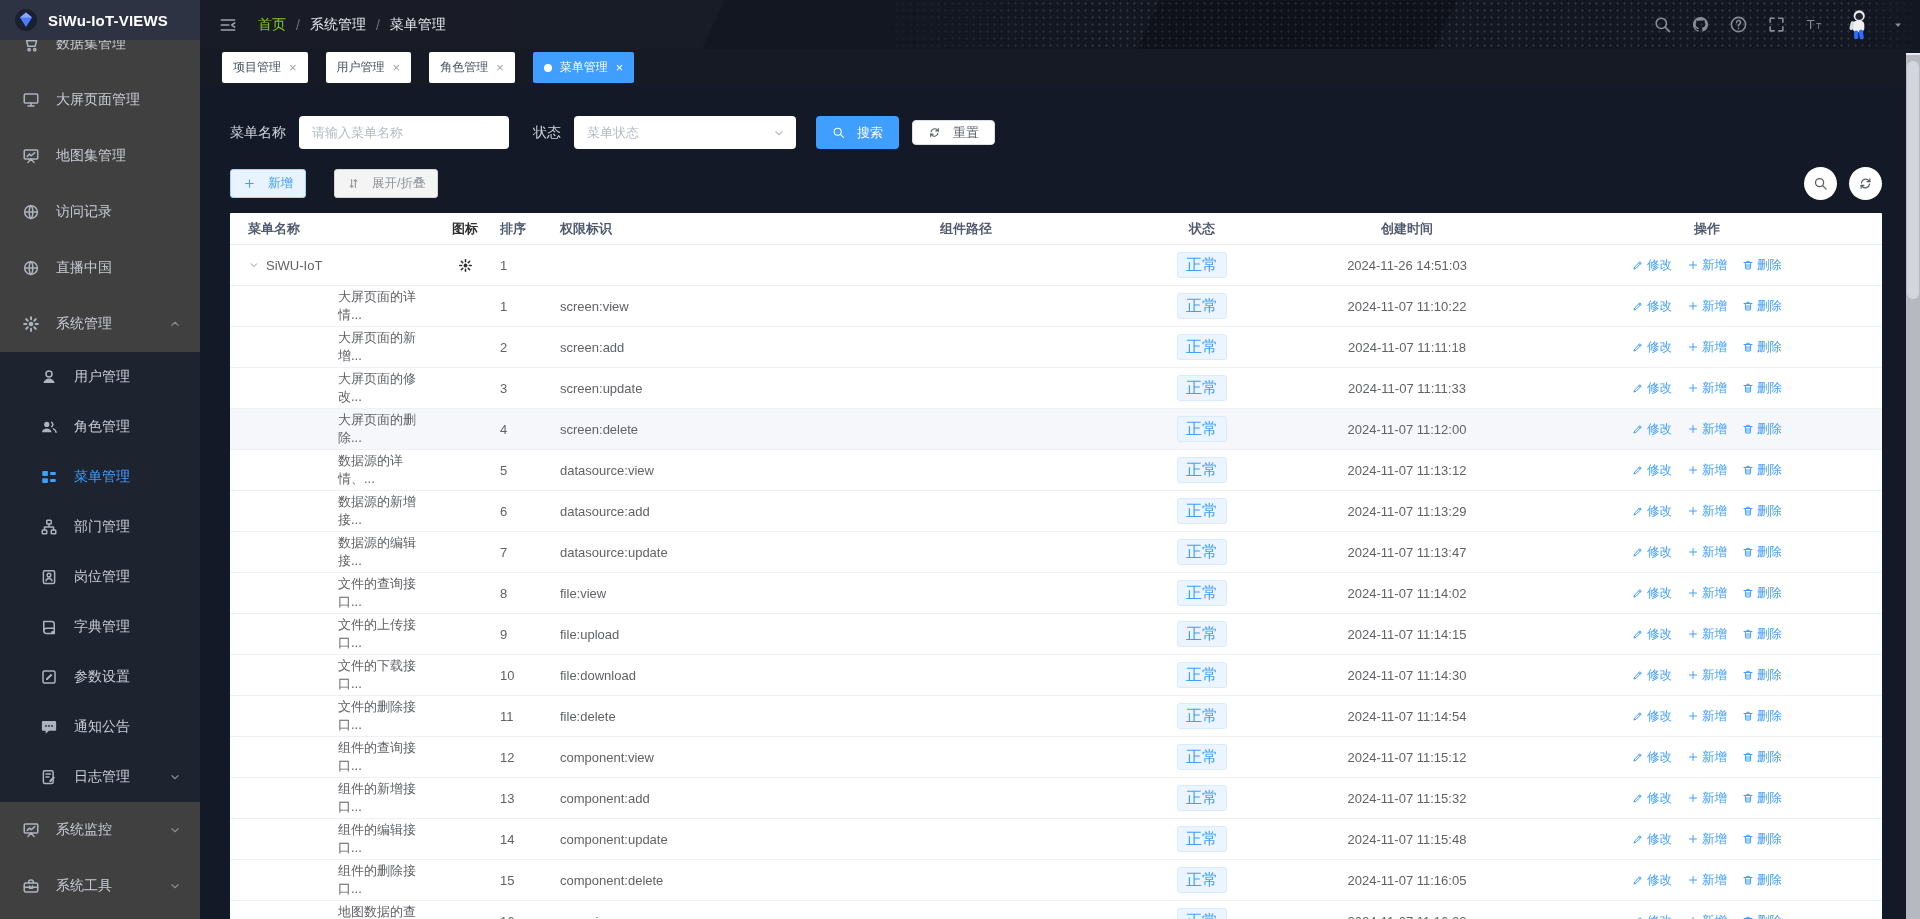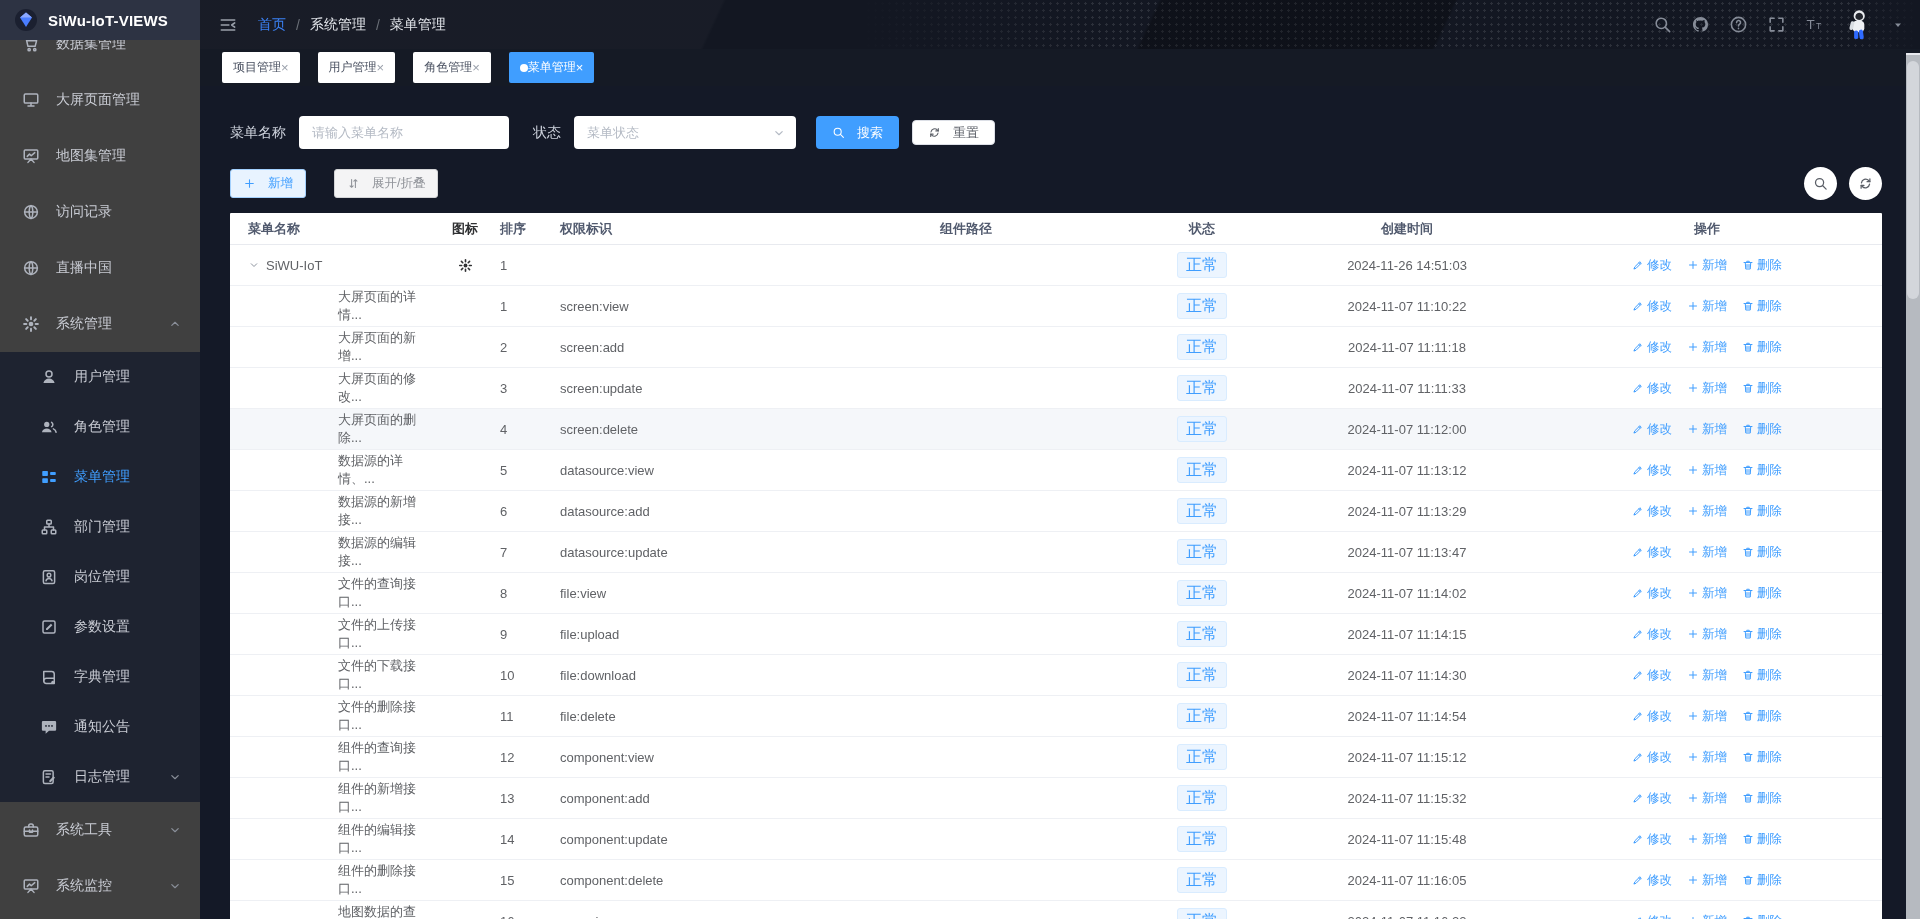--- a/index.html
+++ b/index.html
@@ -35,34 +35,34 @@
     background-size:7px 7px;
     -webkit-mask-image:linear-gradient(90deg, transparent 0 38%, #000 52% 96%, transparent);
     mask-image:linear-gradient(90deg, transparent 0 38%, #000 52% 96%, transparent); }
   .topbar::after { content:""; position:absolute; inset:0; pointer-events:none;
     background:linear-gradient(115deg, rgba(255,255,255,.025) 30%, transparent 30.2% 55%, rgba(0,0,0,.25) 55.2% 72%, transparent 72.2%); }
   .topbar > * { position:relative; z-index:2; }
   .hamburger { color:#9aa0ab; display:flex; cursor:pointer; }
   .hamburger svg { width:20px; height:20px; }
   .breadcrumb { display:flex; align-items:center; gap:10px; margin-left:20px; font-size:14px; }
   .bc-item { color:#e3e6eb; cursor:pointer; }
-  .bc-item.muted { color:#3b82f6; cursor:default; }
+  .bc-item.muted { color:#84cc16; cursor:default; }
   .bc-sep { color:#6b7078; }
   .topbar-right { margin-left:auto; display:flex; align-items:center; gap:19px; }
   .tb-icon { color:#868c98; display:flex; cursor:pointer; }
   .tb-icon svg { width:19px; height:19px; }
   .avatar { width:30px; height:34px; display:flex; cursor:pointer; }
   .avatar svg { width:30px; height:34px; }
   .caret { color:#868c98; display:flex; cursor:pointer; }
   .caret svg { width:12px; height:12px; }
   
   .tabbar { height:37px; background:#151a25; display:flex; align-items:center;
     gap:18px; padding:0 22px; }
   .tab { height:31px; padding:0 11px; background:#ffffff; color:#495060; font-size:12px;
-    display:flex; align-items:center; cursor:pointer; border-radius:2px; white-space:nowrap; }
+    display:flex; align-items:center; gap:8px; cursor:pointer; border-radius:2px; white-space:nowrap; }
   .tab-dot { width:8px; height:8px; border-radius:50%; background:#ffffff; display:none; }
   .tab.active { background:#409eff; color:#ffffff; }
   .tab.active .tab-dot { display:inline-block; }
   .tab-close { font-size:13px; color:#9aa0ab; line-height:1; }
   .tab.active .tab-close { color:#ffffff; }
   
   .content { padding:0 38px 0 30px; }
   .filters { margin-top:30px; display:flex; align-items:center; }
   .f-label { color:#ced3dd; font-size:14px; margin-right:13px; }
   .f-input { width:210px; height:33px; background:#ffffff; border:none; border-radius:4px;
@@ -254,36 +254,36 @@
               <circle cx="12" cy="9.5" r="2.4"></circle>
               <path d="M8 17c.6-2 2-3 4-3s3.4 1 4 3"></path>
             </svg>
           </span>
     <span class="mi-label">岗位管理</span>
 
   </div>
         <div class="menu-item">
     <span class="mi-icon">
             <svg viewBox="0 0 24 24" fill="none" stroke="currentColor" stroke-width="2" stroke-linecap="round" stroke-linejoin="round">
-              <rect x="4" y="4" width="16" height="16" rx="2"></rect>
-              <path d="M14.6 7.6l1.9 1.9L10 16H8.1v-1.9z" fill="currentColor" stroke="none"></path>
-            </svg>
-          </span>
-    <span class="mi-label">参数设置</span>
-
-  </div>
-        <div class="menu-item">
-    <span class="mi-icon">
-            <svg viewBox="0 0 24 24" fill="none" stroke="currentColor" stroke-width="2" stroke-linecap="round" stroke-linejoin="round">
               <path d="M5 4.5h10.5A3.5 3.5 0 0 1 19 8v12.5H8.5A3.5 3.5 0 0 1 5 17z"></path>
               <path d="M5 17a3.5 3.5 0 0 1 3.5-3.5H19"></path>
               <circle cx="17" cy="19" r="2" fill="currentColor" stroke="none"></circle>
             </svg>
           </span>
     <span class="mi-label">字典管理</span>
+
+  </div>
+        <div class="menu-item">
+    <span class="mi-icon">
+            <svg viewBox="0 0 24 24" fill="none" stroke="currentColor" stroke-width="2" stroke-linecap="round" stroke-linejoin="round">
+              <rect x="4" y="4" width="16" height="16" rx="2"></rect>
+              <path d="M14.6 7.6l1.9 1.9L10 16H8.1v-1.9z" fill="currentColor" stroke="none"></path>
+            </svg>
+          </span>
+    <span class="mi-label">参数设置</span>
 
   </div>
         <div class="menu-item">
     <span class="mi-icon">
             <svg viewBox="0 0 24 24">
               <path fill="currentColor" d="M4 4h16a1.5 1.5 0 0 1 1.5 1.5v10A1.5 1.5 0 0 1 20 17h-8l-4.5 4v-4H4a1.5 1.5 0 0 1-1.5-1.5v-10A1.5 1.5 0 0 1 4 4z"></path>
               <g fill="#1e2330">
                 <circle cx="8" cy="10.5" r="1.2"></circle>
                 <circle cx="12" cy="10.5" r="1.2"></circle>
                 <circle cx="16" cy="10.5" r="1.2"></circle>
@@ -305,41 +305,41 @@
     <span class="mi-arrow">
             <svg viewBox="0 0 24 24" fill="none" stroke="currentColor" stroke-width="2" stroke-linecap="round" stroke-linejoin="round">
               <path d="M6.5 9.5L12 15l5.5-5.5"></path>
             </svg>
           </span>
   </div>
       </div>
       <div class="menu-item">
     <span class="mi-icon">
           <svg viewBox="0 0 24 24" fill="none" stroke="currentColor" stroke-width="2" stroke-linecap="round" stroke-linejoin="round">
+            <rect x="3" y="4" width="18" height="12" rx="1.2"></rect>
+            <path d="M7 12.5l3-3 2.3 2.2 4.7-4.2"></path>
+            <path d="M12 16l-4 4.5M12 16l4 4.5"></path>
+          </svg>
+        </span>
+    <span class="mi-label">系统监控</span>
+    <span class="mi-arrow">
+          <svg viewBox="0 0 24 24" fill="none" stroke="currentColor" stroke-width="2" stroke-linecap="round" stroke-linejoin="round">
+            <path d="M6.5 9.5L12 15l5.5-5.5"></path>
+          </svg>
+        </span>
+  </div>
+      <div class="menu-item">
+    <span class="mi-icon">
+          <svg viewBox="0 0 24 24" fill="none" stroke="currentColor" stroke-width="2" stroke-linecap="round" stroke-linejoin="round">
             <rect x="3" y="8" width="18" height="12" rx="2"></rect>
             <path d="M9 8V6.5A2.5 2.5 0 0 1 11.5 4h1A2.5 2.5 0 0 1 15 6.5V8M3 13.5h18"></path>
             <path d="M10 12v3h4v-3"></path>
           </svg>
         </span>
     <span class="mi-label">系统工具</span>
-    <span class="mi-arrow">
-          <svg viewBox="0 0 24 24" fill="none" stroke="currentColor" stroke-width="2" stroke-linecap="round" stroke-linejoin="round">
-            <path d="M6.5 9.5L12 15l5.5-5.5"></path>
-          </svg>
-        </span>
-  </div>
-      <div class="menu-item">
-    <span class="mi-icon">
-          <svg viewBox="0 0 24 24" fill="none" stroke="currentColor" stroke-width="2" stroke-linecap="round" stroke-linejoin="round">
-            <rect x="3" y="4" width="18" height="12" rx="1.2"></rect>
-            <path d="M7 12.5l3-3 2.3 2.2 4.7-4.2"></path>
-            <path d="M12 16l-4 4.5M12 16l4 4.5"></path>
-          </svg>
-        </span>
-    <span class="mi-label">系统监控</span>
     <span class="mi-arrow">
           <svg viewBox="0 0 24 24" fill="none" stroke="currentColor" stroke-width="2" stroke-linecap="round" stroke-linejoin="round">
             <path d="M6.5 9.5L12 15l5.5-5.5"></path>
           </svg>
         </span>
   </div>
     </nav>
 </aside>
 
 <div class="main">

